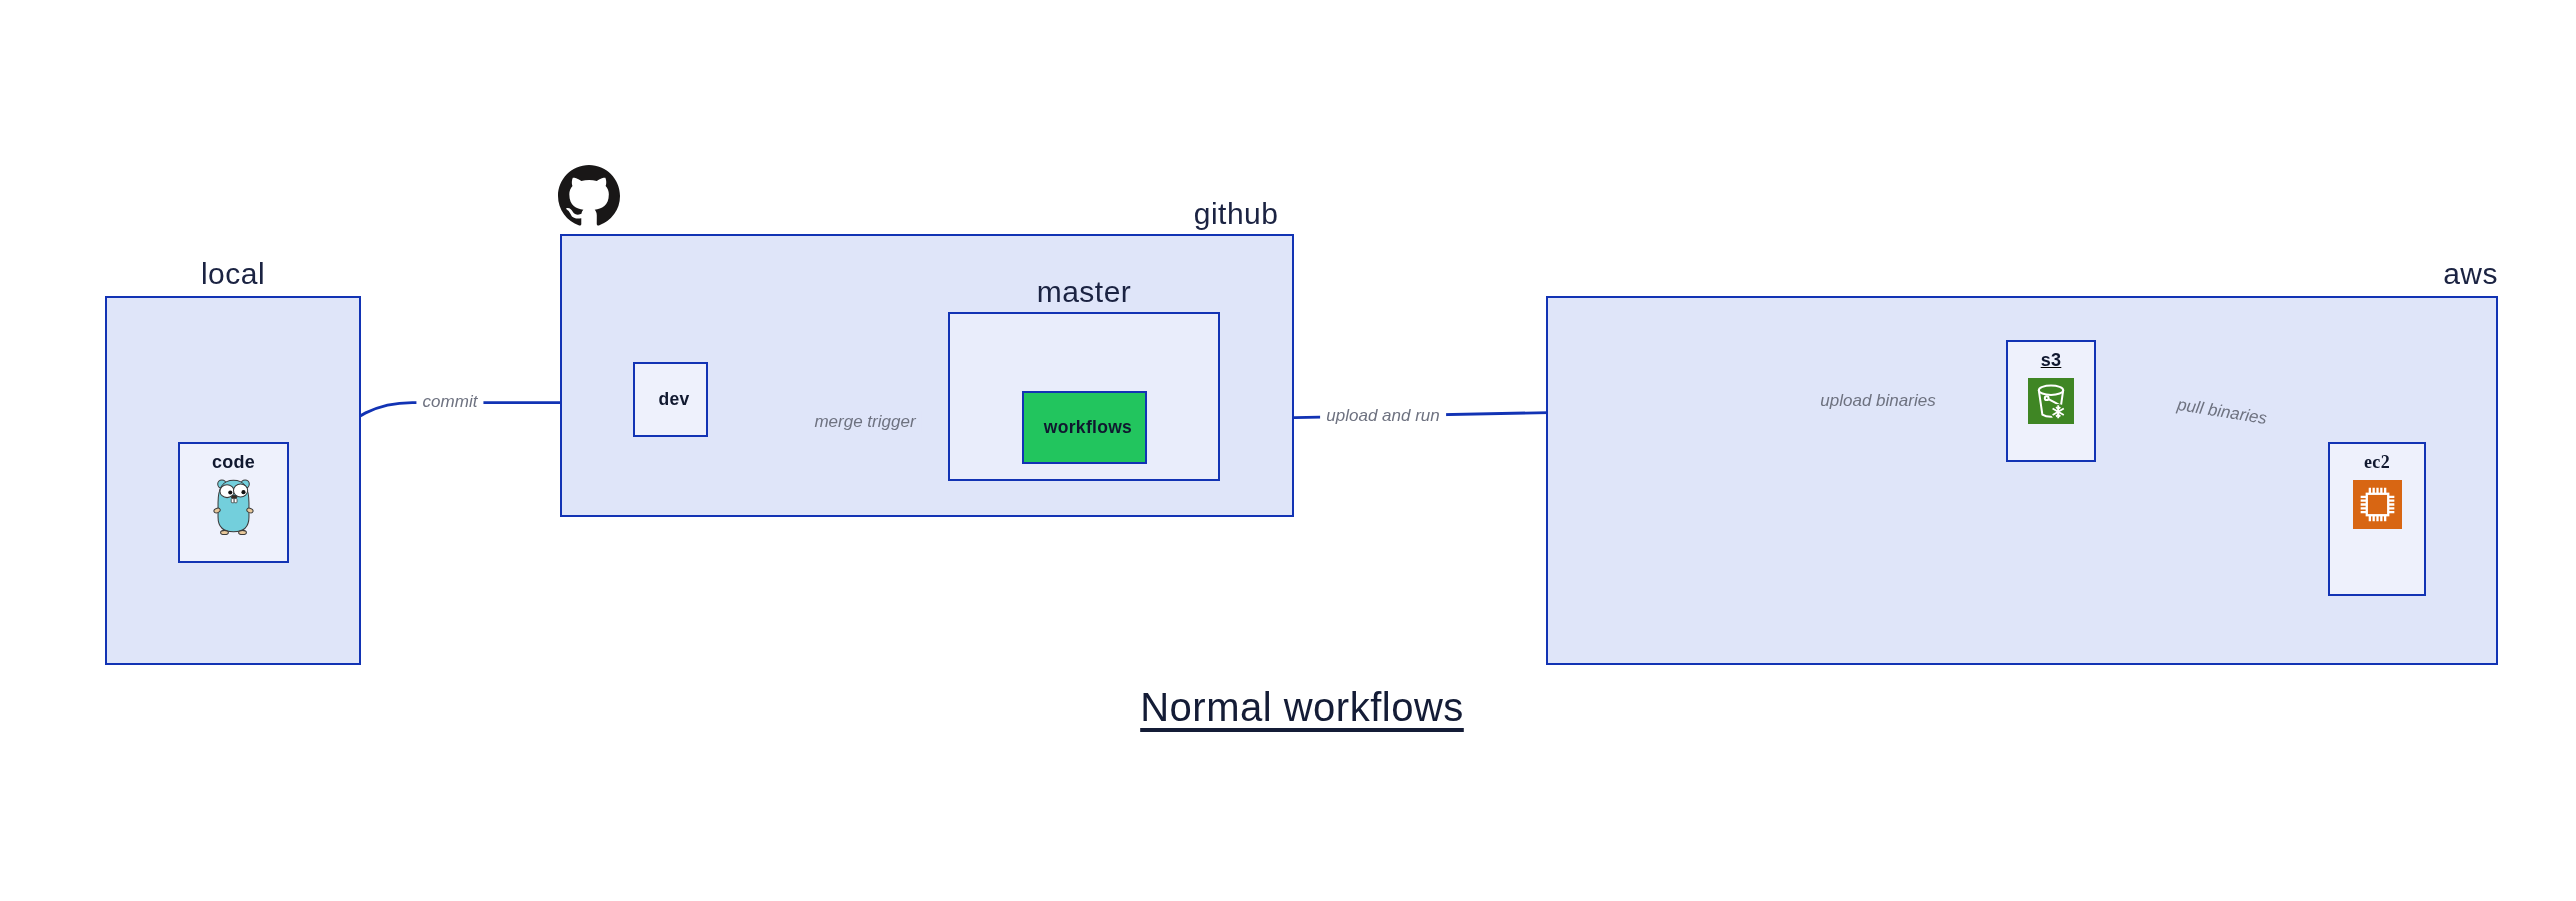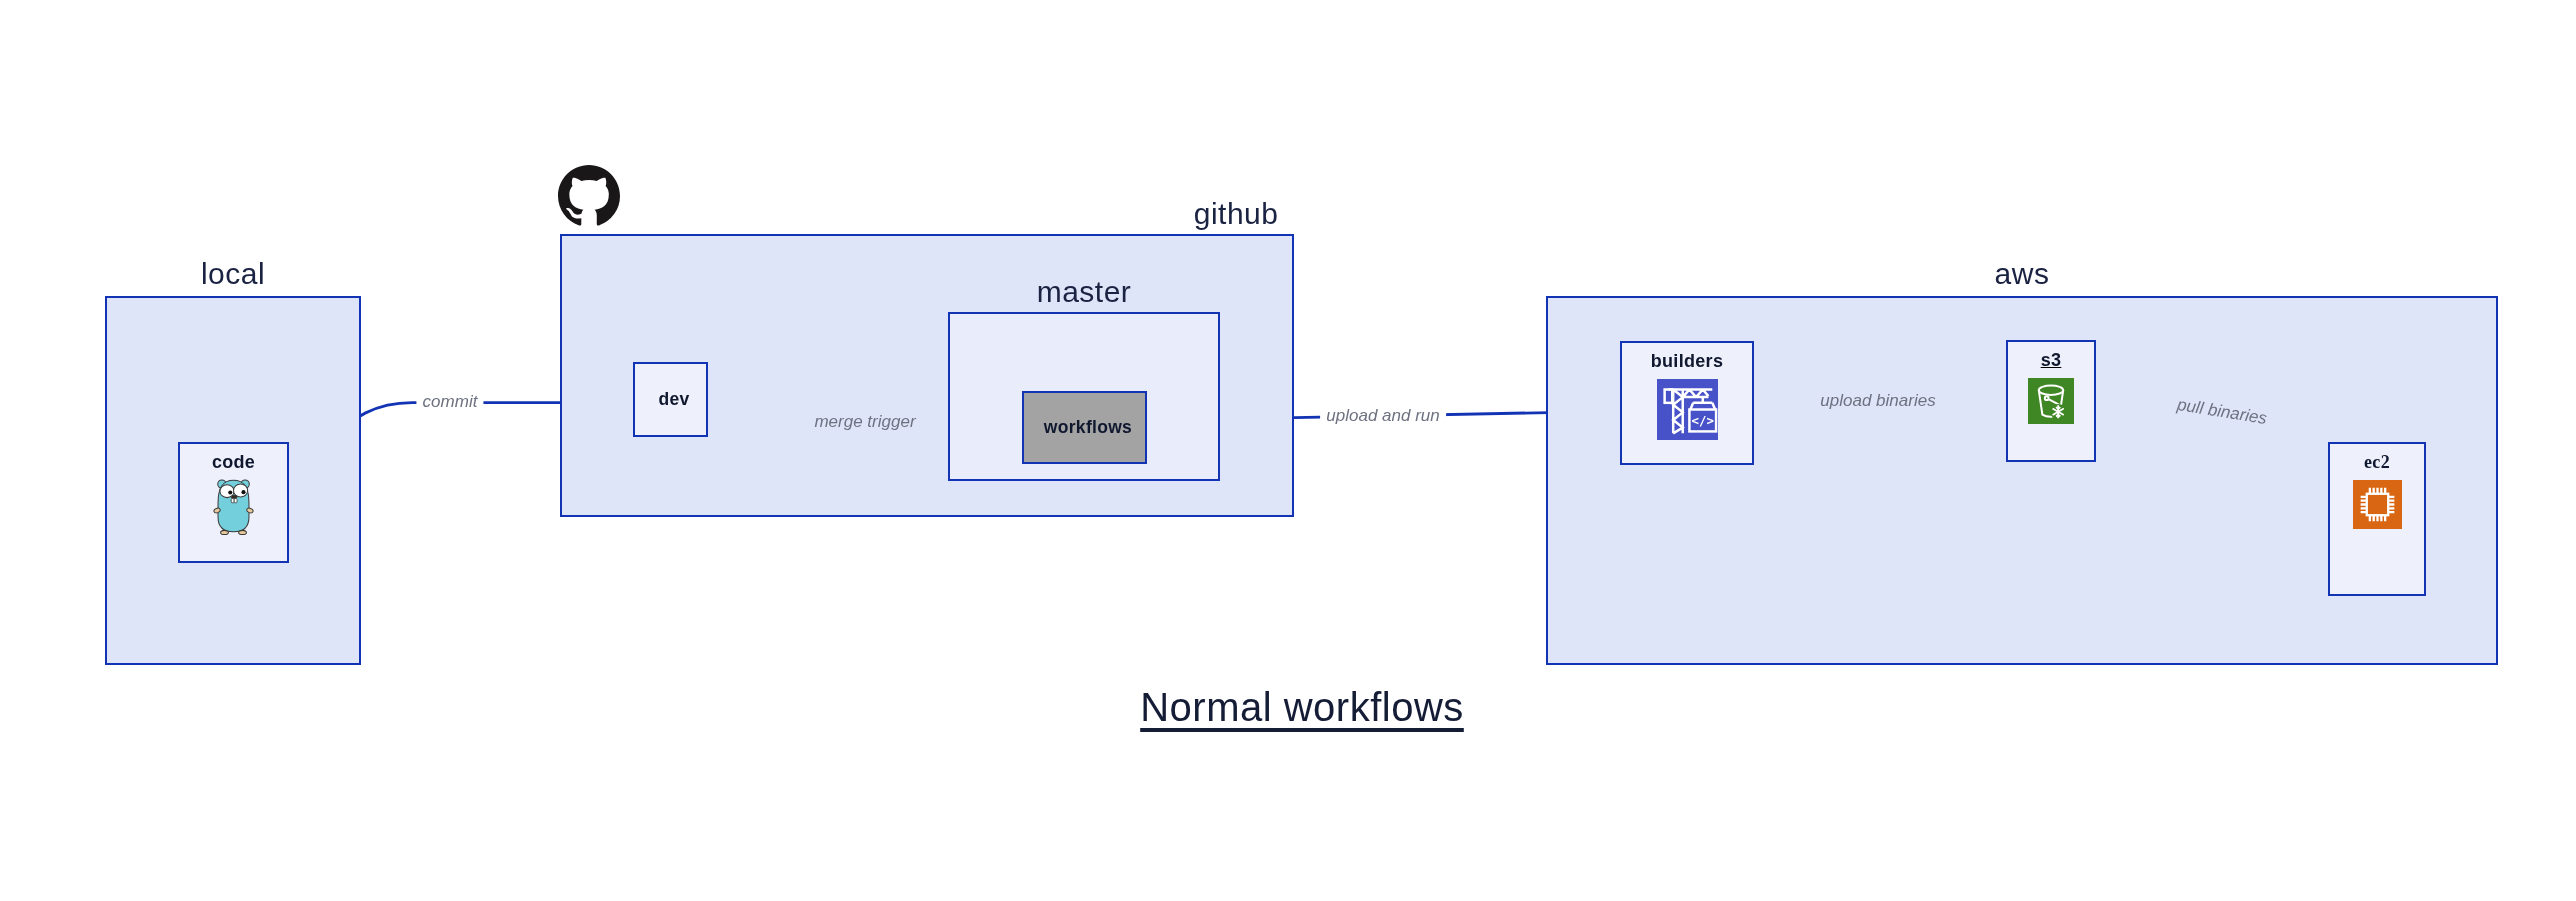--- a/index.html
+++ b/index.html
@@ -28,21 +28,21 @@
   }
   .container-label.right{text-align:right;padding-right:15.5px;box-sizing:border-box;}
   
   .node{
     position:absolute;
     background:#eef1fc;
     border:2.6px solid #1233b4;
     box-sizing:border-box;
     display:flex;flex-direction:column;align-items:center;
   }
-  .node.lightest{background:#a3a3a3;}
+  .node.lightest{background:#22c55e;}
   .node-label{
     font-size:18px;font-weight:bold;color:#10182f;letter-spacing:0.3px;
     margin-top:8.2px;
   }
   .node.center-label{justify-content:center;}
   .node.center-label .node-label{margin-top:0;margin-left:7px;}
   .icon-tile{
     margin-top:7.2px;
     display:flex;align-items:center;justify-content:center;
   }
@@ -131,40 +131,23 @@
     <div class="node-label" style="font-size:17.5px;">dev</div>
   </div>
 
   <div class="container-label" style="left:948px;top:275px;width:272px;">master</div>
   <div class="container inner" style="left:948px;top:312px;width:272px;height:169px;"></div>
 
   <div class="node lightest center-label" style="left:1022px;top:391px;width:125px;height:73px;">
     <div class="node-label" style="font-size:17.5px;">workflows</div>
   </div>
 
-  <div class="container-label" style="left:1546px;top:257px;width:952px;">aws</div>
+  <div class="container-label" style="left:1546px;top:257px;width:952px;text-align:right;">aws</div>
   <div class="container" style="left:1546px;top:296px;width:952px;height:369px;"></div>
 
-  <div class="node" style="left:1620px;top:341px;width:134px;height:124px;">
-    <div class="node-label">builders</div>
-    <div class="icon-tile" style="width:61px;height:61px;background:#4751c8;">
-      <svg width="61" height="61" viewBox="0 0 64 64">
-        <g stroke="#ffffff" stroke-width="2.6" fill="none">
-          <rect x="8" y="11" width="8" height="14"></rect>
-          <path d="M17 11 L17 57 M27 11 L27 57 M17 11 L27 19 L17 27 L27 35 L17 43 L27 51 L17 57"></path>
-          <path d="M12 11 L58 11"></path>
-          <path d="M27 19 L54 19 M27 19 L34 11 M34 11 L41 19 M41 19 L48 11 M48 11 L54 18"></path>
-          <path d="M48 19 L48 25"></path>
-          <path d="M38 25 L58 25 M38 25 L35 32 M58 25 L61 32"></path>
-          <rect x="34" y="32" width="28" height="23"></rect>
-        </g>
-        <text x="48" y="48.5" text-anchor="middle" font-size="13" font-weight="bold" font-family="'DejaVu Sans Mono',monospace" fill="#ffffff">&lt;/&gt;</text>
-      </svg>
-    </div>
-  </div>
 
   <div class="node" style="left:2006px;top:340px;width:90px;height:122px;text-decoration:underline;">
     <div class="node-label">s3</div>
     <div class="icon-tile" style="width:46px;height:46px;background:#3f8624;">
       <svg width="46" height="46" viewBox="0 0 64 64">
         <g stroke="#ffffff" stroke-width="2.8" fill="none">
           <ellipse cx="32" cy="17" rx="17" ry="6.5"></ellipse>
           <path d="M15 17 L20 51 C26 55 38 55 44 51 L49 17"></path>
           <circle cx="26" cy="28" r="2.6"></circle>
           <path d="M28.5 29.5 L47 39"></path>

